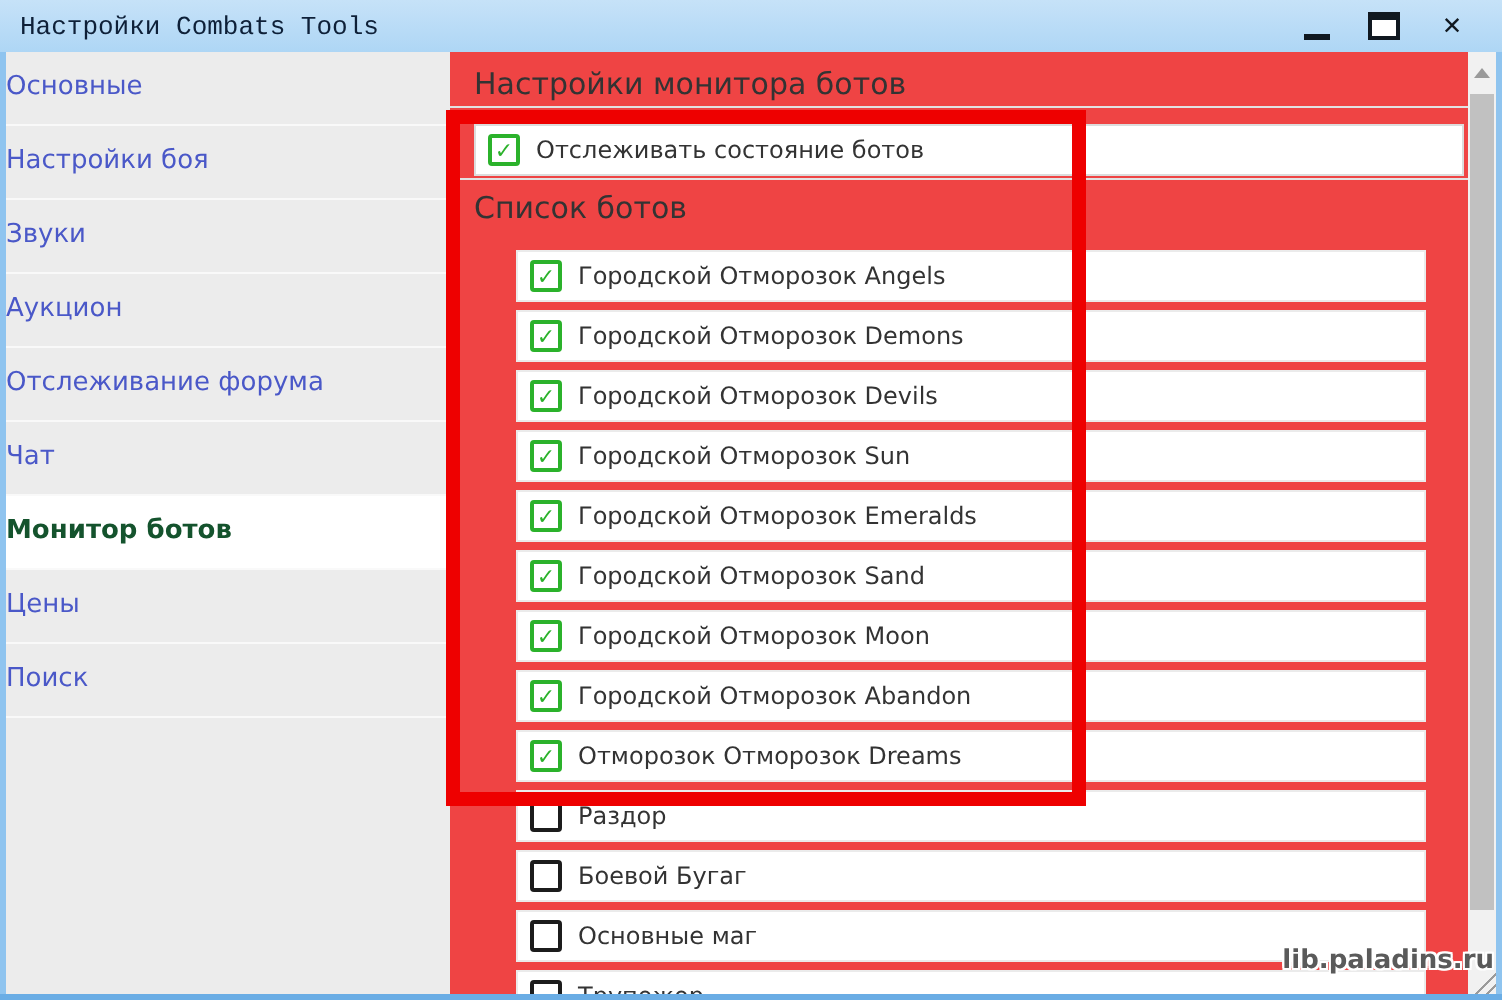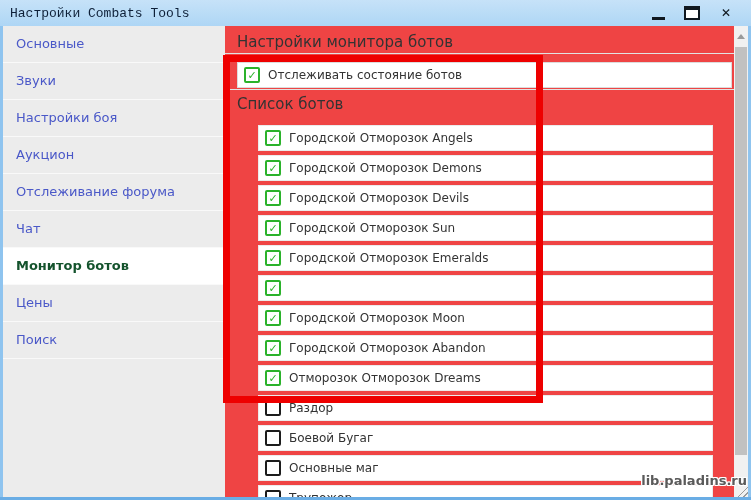--- a/index.html
+++ b/index.html
@@ -19,21 +19,21 @@
   .max-glyph{width:12px;height:8px;display:block;border:2px solid #101820;border-top-width:4px;background:#fff;}
   .close-glyph{font-size:15px;font-weight:900;color:#101820;line-height:1;}
 
   
   .frame-left,.frame-right{position:absolute;top:26px;width:3px;height:471px;background:#8fc4ef;}
   .frame-left{left:0;} .frame-right{right:0;}
   .frame-bottom{position:absolute;left:0;top:497px;width:751px;height:3px;background:#6aade5;}
 
   
   .sidebar{position:absolute;left:3px;top:26px;width:222px;height:471px;background:#ececec;}
-  .side-item{height:36px;line-height:36px;padding-left:13px;font-size:13px;color:#4a58c8;
+  .side-item{height:36px;line-height:36px;font-size:13px;color:#4a58c8;
     border-bottom:1px solid #f9f9f9;cursor:pointer;white-space:nowrap;overflow:hidden;}
   .side-item.selected{background:#ffffff;font-weight:bold;color:#14532d;}
 
   
   .content{position:absolute;left:225px;top:26px;width:509px;height:471px;background:#ef4444;overflow:hidden;}
   .h1{position:absolute;left:12px;font-size:15px;color:#333;white-space:nowrap;}
   .h1.page{top:7px;}
   .h1.list-title{top:69px;}
   .rule{position:absolute;left:0;width:509px;height:1px;background:#e2e2e2;}
   .rule.r1{top:27px;}
@@ -89,22 +89,22 @@
       </div>
     </div>
   </div>
 
   <div class="frame-left"></div>
   <div class="frame-right"></div>
   <div class="frame-bottom"></div>
 
   <div class="sidebar" id="sidebar">
       <div class="side-item"><span>Основные</span></div>
+      <div class="side-item"><span>Настройки боя</span></div>
       <div class="side-item"><span>Звуки</span></div>
-      <div class="side-item"><span>Настройки боя</span></div>
       <div class="side-item"><span>Аукцион</span></div>
       <div class="side-item"><span>Отслеживание форума</span></div>
       <div class="side-item"><span>Чат</span></div>
       <div class="side-item selected"><span>Монитор ботов</span></div>
       <div class="side-item"><span>Цены</span></div>
       <div class="side-item"><span>Поиск</span></div>
     </div>
 
   <div class="content">
     <div class="h1 page">Настройки монитора ботов</div>
@@ -134,20 +134,21 @@
         <div class="bot-row">
           <span class="cb checked">✓</span>
           <span class="lbl">Городской Отморозок Sun</span>
         </div>
         <div class="bot-row">
           <span class="cb checked">✓</span>
           <span class="lbl">Городской Отморозок Emeralds</span>
         </div>
         <div class="bot-row">
           <span class="cb checked">✓</span>
+          <span class="lbl">Городской Отморозок Sand</span>
         </div>
         <div class="bot-row">
           <span class="cb checked">✓</span>
           <span class="lbl">Городской Отморозок Moon</span>
         </div>
         <div class="bot-row">
           <span class="cb checked">✓</span>
           <span class="lbl">Городской Отморозок Abandon</span>
         </div>
         <div class="bot-row">

